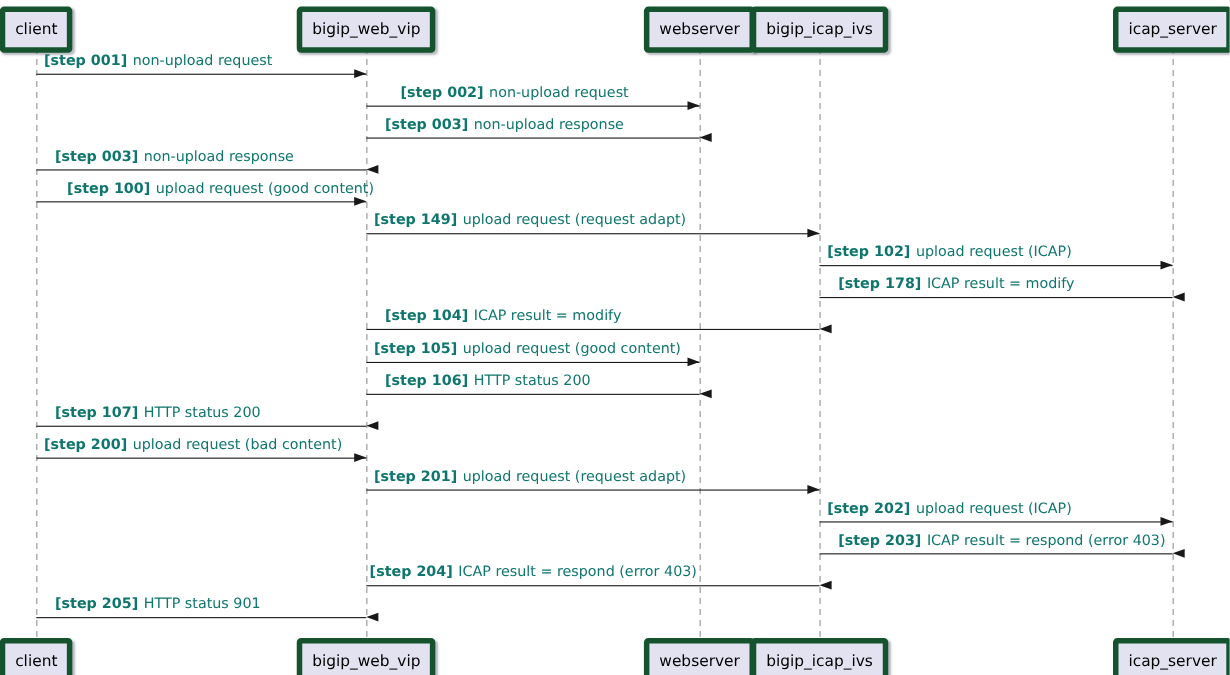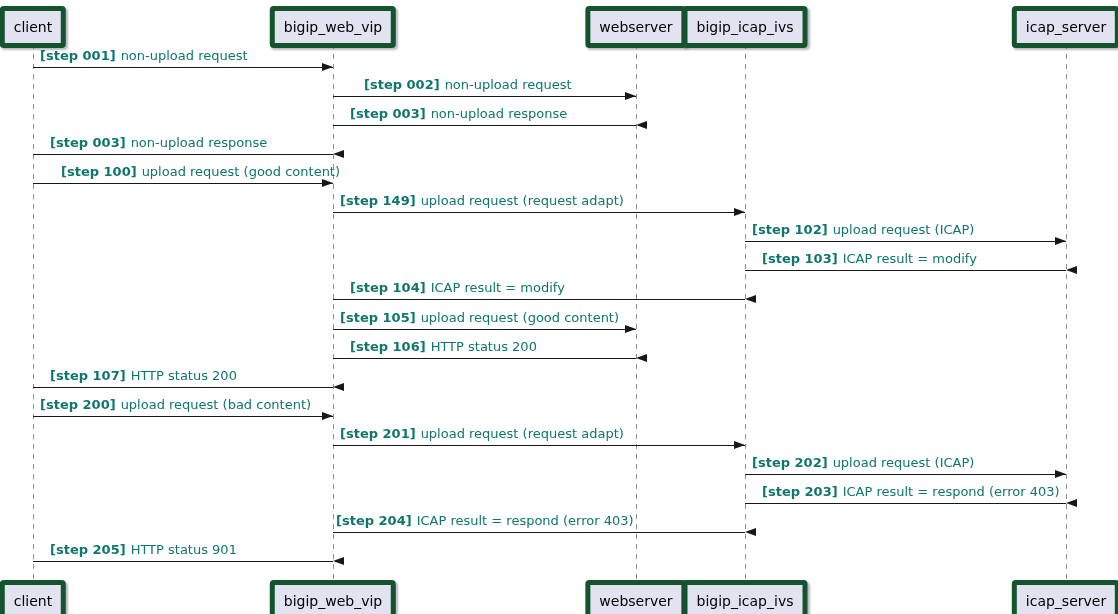--- a/index.html
+++ b/index.html
@@ -81,21 +81,21 @@
     <div class="mhead left" style="top: 150px; left: 333px;"></div>
   <div class="mlabel" style="left: 28px; top: 164px; margin-left: 33px;"><b class="mstep">[step 100]</b><span class="mtext">upload request (good content)</span></div>
 <div class="mline" style="left: 33px; top: 183px; width: 300px;"></div>
     <div class="mhead right" style="top: 179px; left: 322px;"></div>
   <div class="mlabel" style="left: 340px; top: 193px;"><b class="mstep">[step 149]</b><span class="mtext">upload request (request adapt)</span></div>
 <div class="mline" style="left: 333px; top: 212px; width: 412px;"></div>
     <div class="mhead right" style="top: 208px; left: 734px;"></div>
   <div class="mlabel" style="left: 752px; top: 222px;"><b class="mstep">[step 102]</b><span class="mtext">upload request (ICAP)</span></div>
 <div class="mline" style="left: 745px; top: 241px; width: 321px;"></div>
     <div class="mhead right" style="top: 237px; left: 1055px;"></div>
-  <div class="mlabel" style="left: 762px; top: 251px;"><b class="mstep">[step 103]</b><span class="mtext">ICAP result = modify</span></div>
+  <div class="mlabel" style="left: 762px; top: 251px;"><b class="mstep">[step 178]</b><span class="mtext">ICAP result = modify</span></div>
 <div class="mline" style="left: 745px; top: 270px; width: 321px;"></div>
     <div class="mhead left" style="top: 266px; left: 1066px;"></div>
   <div class="mlabel" style="left: 350px; top: 280px;"><b class="mstep">[step 104]</b><span class="mtext">ICAP result = modify</span></div>
 <div class="mline" style="left: 333px; top: 299px; width: 412px;"></div>
     <div class="mhead left" style="top: 295px; left: 745px;"></div>
   <div class="mlabel" style="left: 340px; top: 310px;"><b class="mstep">[step 105]</b><span class="mtext">upload request (good content)</span></div>
 <div class="mline" style="left: 333px; top: 329px; width: 303px;"></div>
     <div class="mhead right" style="top: 325px; left: 625px;"></div>
   <div class="mlabel" style="left: 350px; top: 339px;"><b class="mstep">[step 106]</b><span class="mtext">HTTP status 200</span></div>
 <div class="mline" style="left: 333px; top: 358px; width: 303px;"></div>

